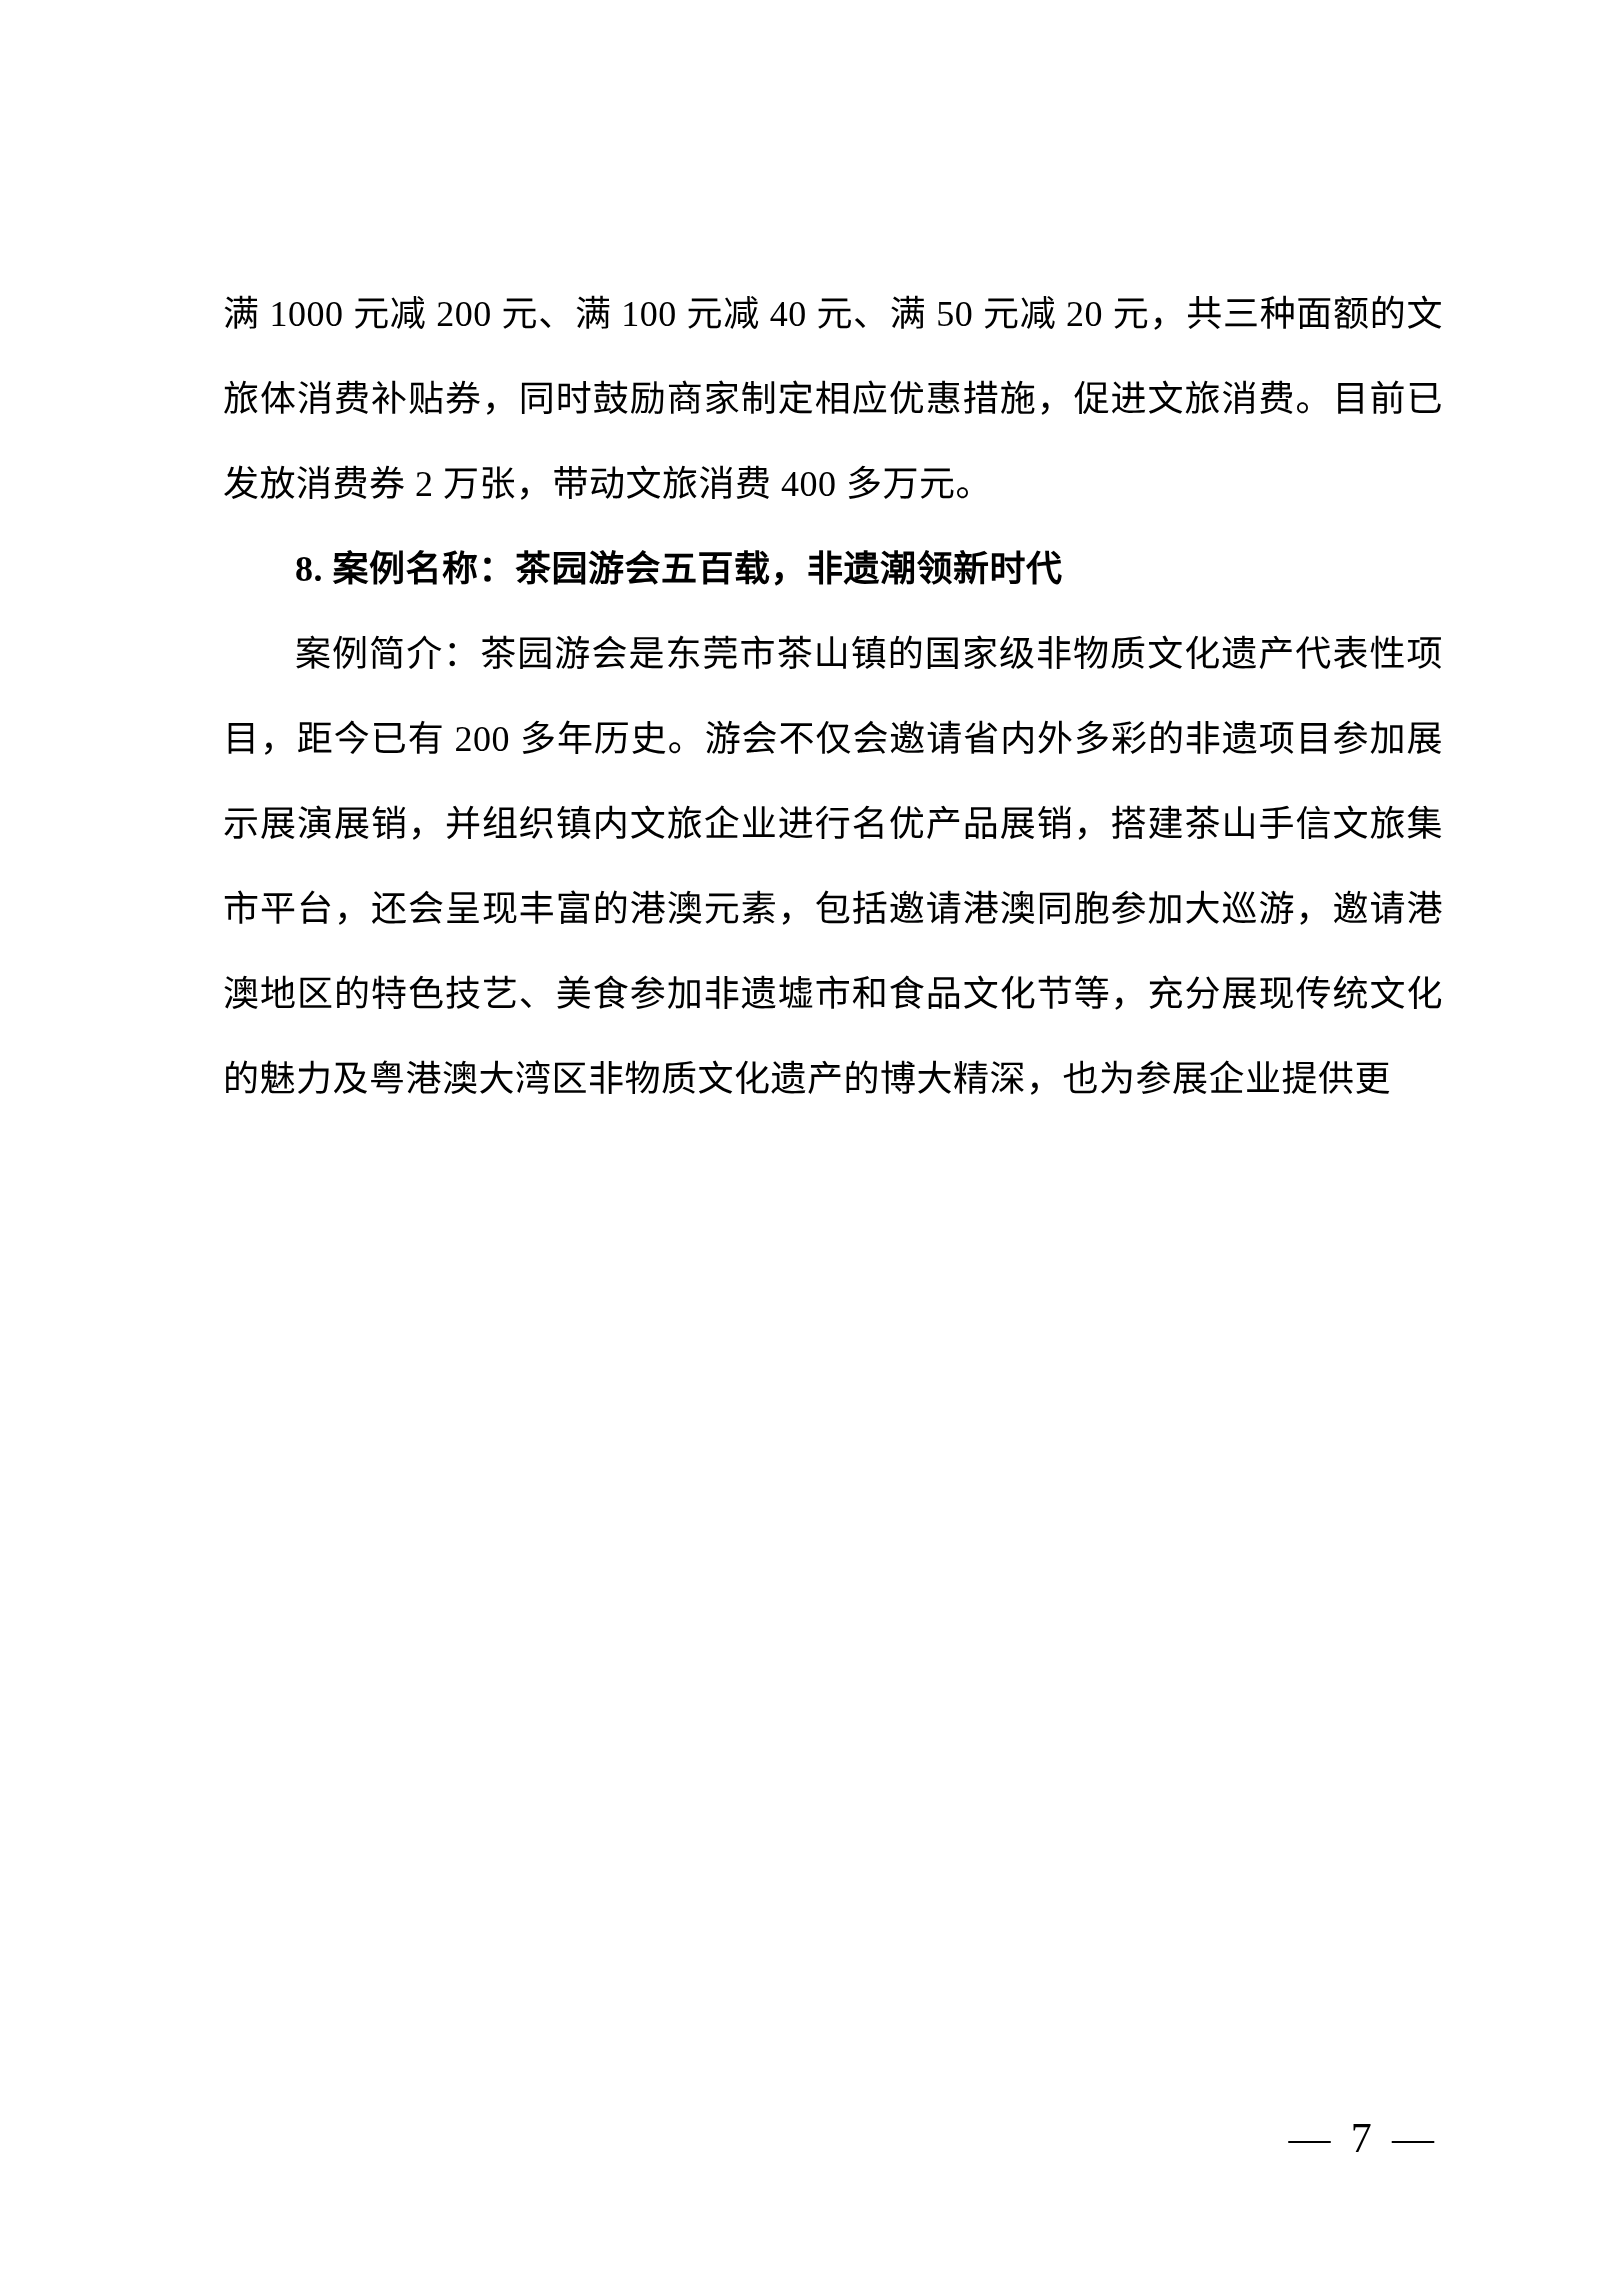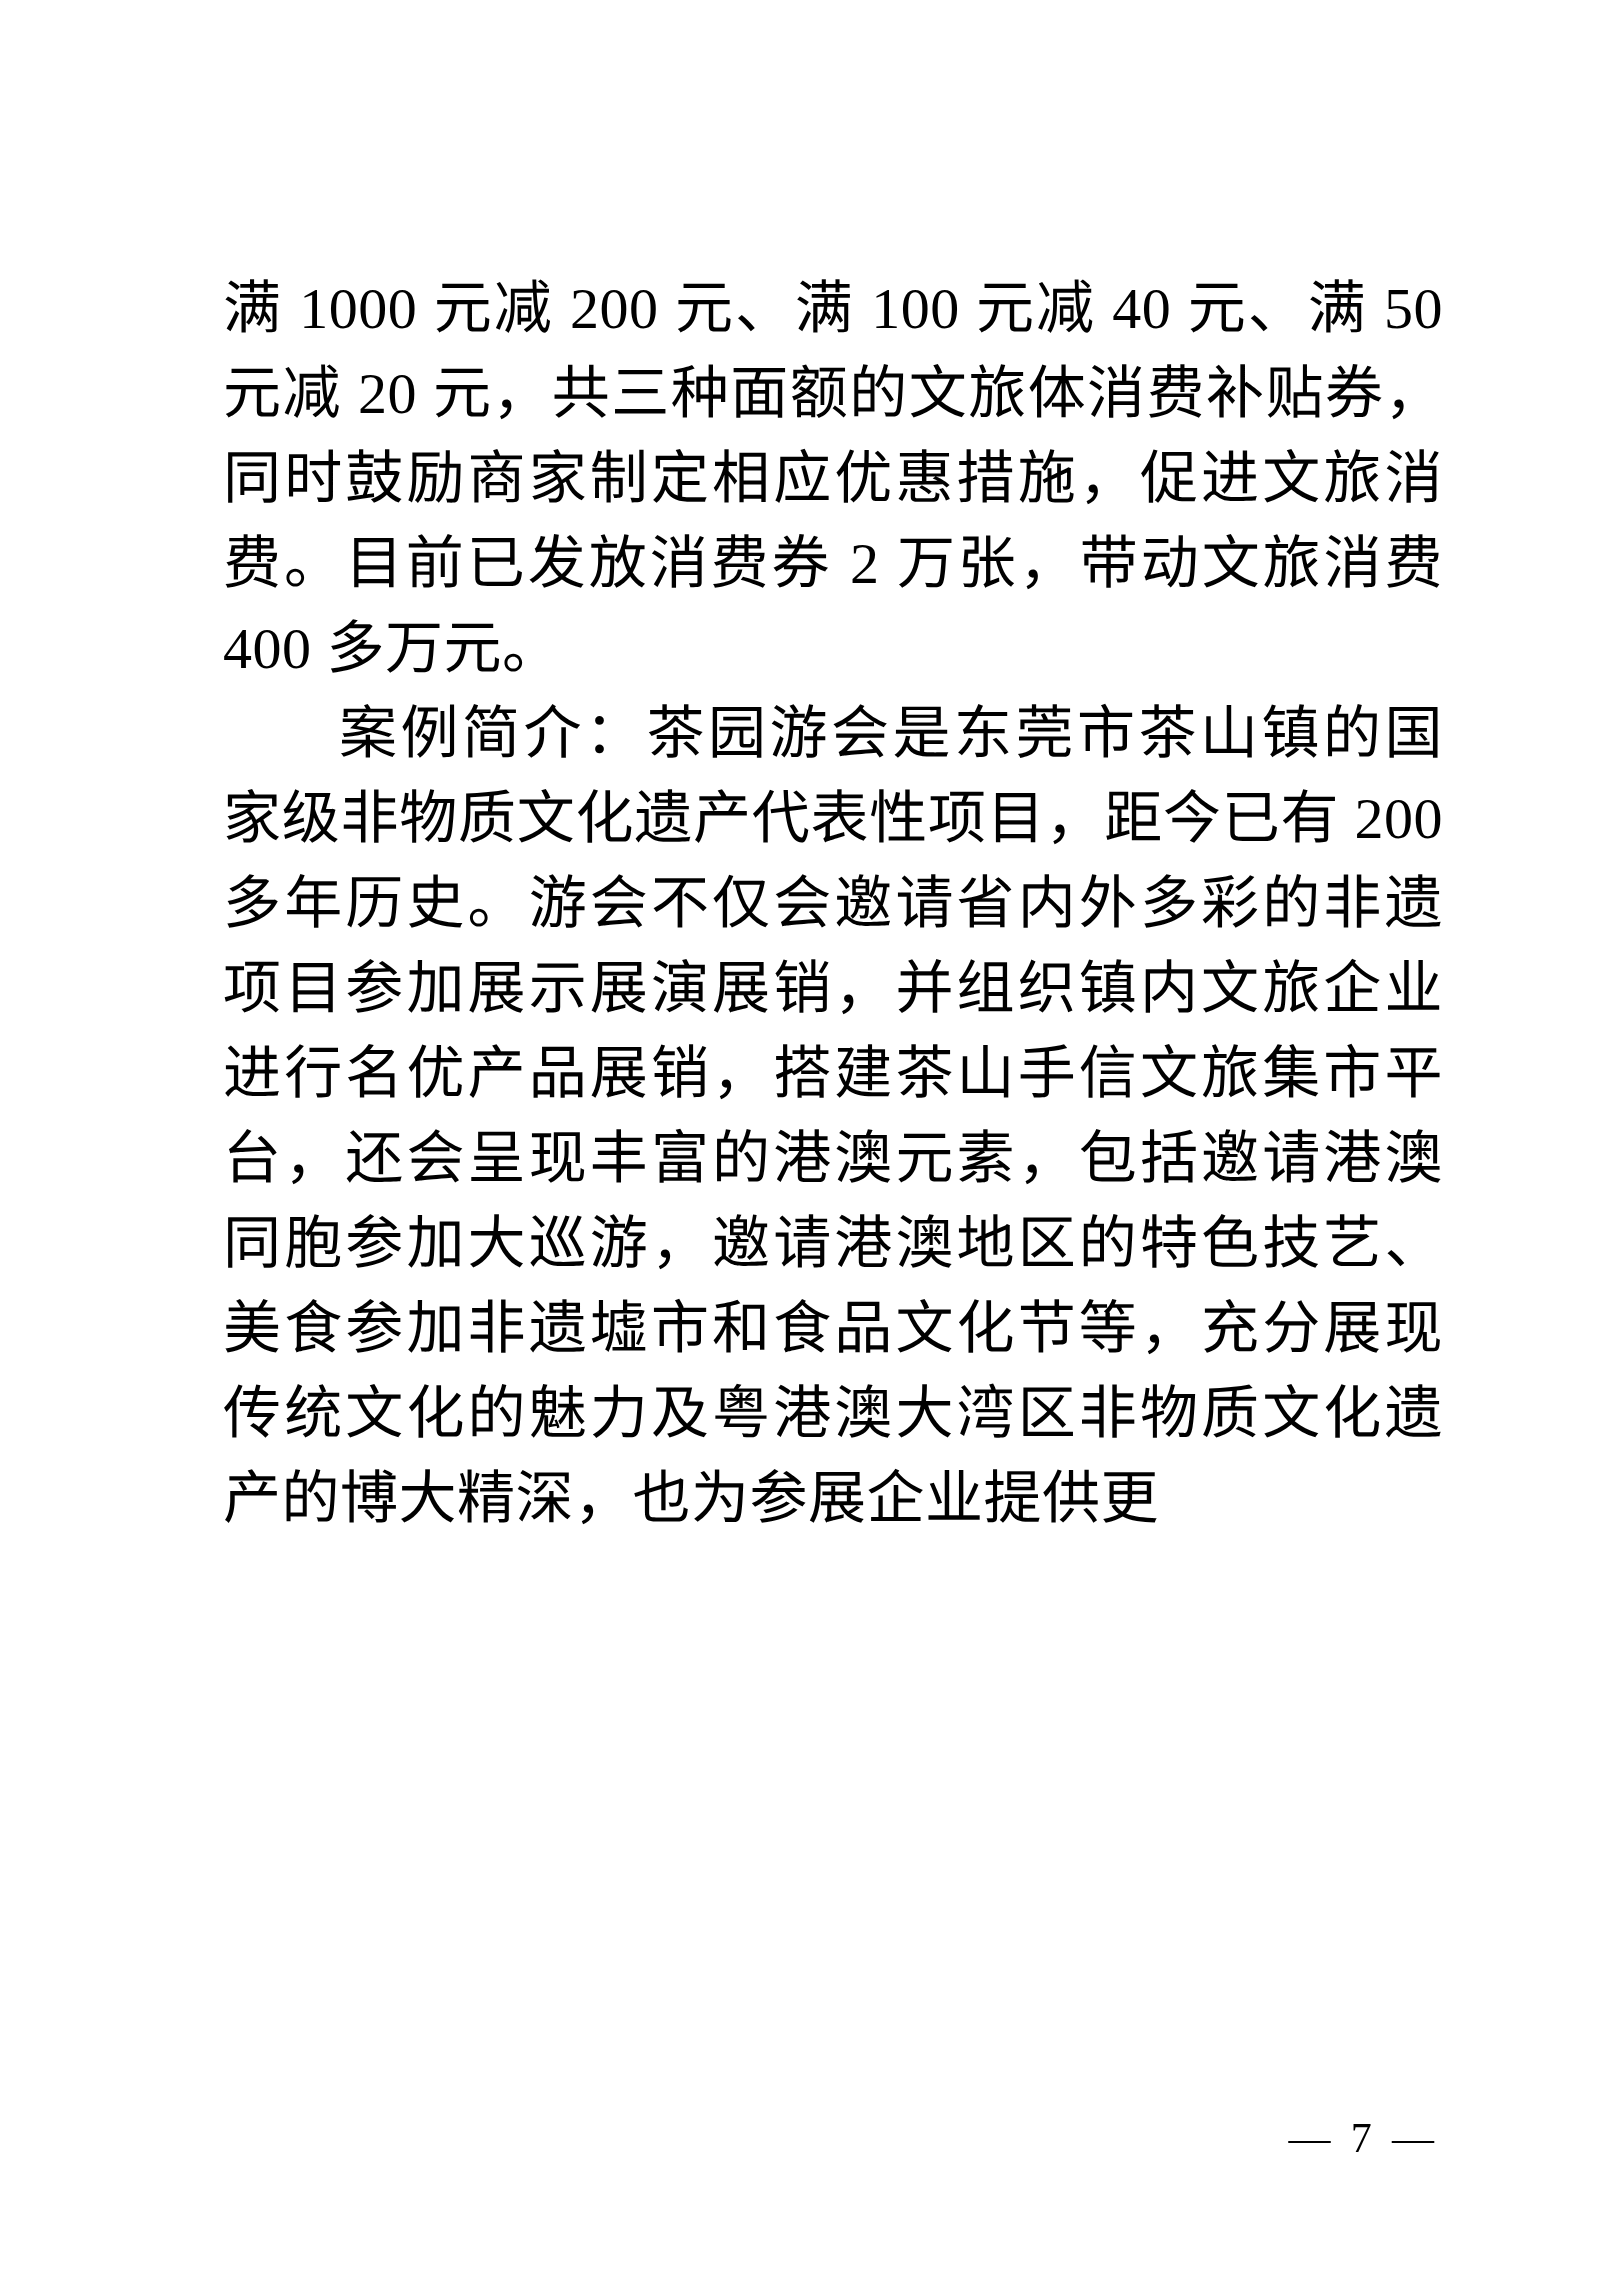--- a/index.html
+++ b/index.html
@@ -12,23 +12,23 @@
     width: 1621px;
     height: 2284px;
     background: #ffffff;
     overflow: hidden;
     font-family: "Liberation Serif", "DejaVu Serif", serif;
     color: #000000;
   }
   .text-block {
     position: absolute;
     left: 223px;
-    top: 266px;
+    top: 272px;
     width: 1220px;
-    font-size: 58px;
+    font-size: 36px;
     line-height: 85px;
     text-align: justify;
     text-justify: inter-character;
     letter-spacing: 0.5px;
   }
   .text-block p {
     margin: 0;
     padding: 0;
   }
   .para-indent {
@@ -49,19 +49,20 @@
     white-space: nowrap;
   }
 </style>
 </head>
 <body>
 
 <div class="page">
 
   <div class="text-block">
     <p>满 1000 元减 200 元、满 100 元减 40 元、满 50 元减 20 元，共三种面额的文旅体消费补贴券，同时鼓励商家制定相应优惠措施，促进文旅消费。目前已发放消费券 2 万张，带动文旅消费 400 多万元。</p>
+    <p class="case-heading">8. 案例名称：茶园游会五百载，非遗潮领新时代</p>
     <p class="para-indent">案例简介：茶园游会是东莞市茶山镇的国家级非物质文化遗产代表性项目，距今已有 200 多年历史。游会不仅会邀请省内外多彩的非遗项目参加展示展演展销，并组织镇内文旅企业进行名优产品展销，搭建茶山手信文旅集市平台，还会呈现丰富的港澳元素，包括邀请港澳同胞参加大巡游，邀请港澳地区的特色技艺、美食参加非遗墟市和食品文化节等，充分展现传统文化的魅力及粤港澳大湾区非物质文化遗产的博大精深，也为参展企业提供更</p>
   </div>
 
   <div class="page-footer">— 7 —</div>
 
 </div>
 
 
 </body></html>

